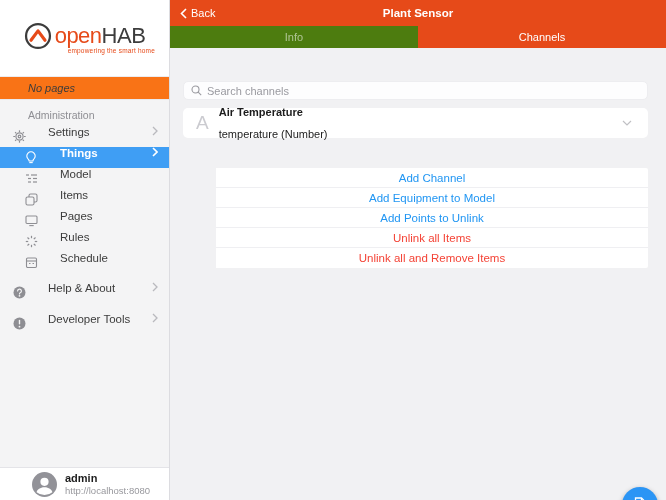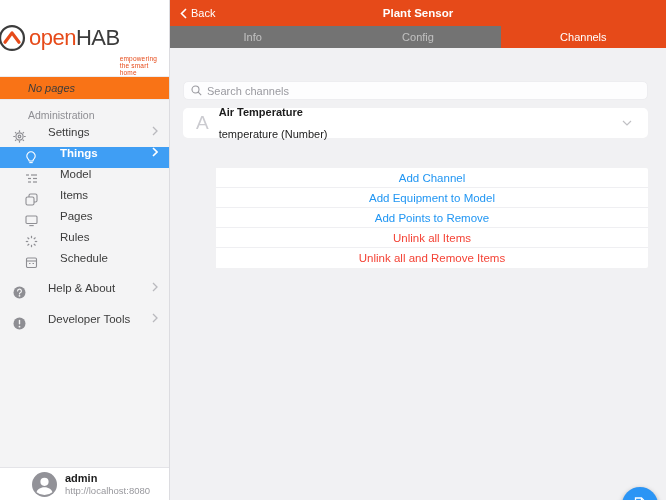--- a/index.html
+++ b/index.html
@@ -3,21 +3,21 @@
 <meta charset="utf-8">
 <style>
   * { margin:0; padding:0; box-sizing:border-box; }
   html,body { width:666px; height:500px; overflow:hidden;
     font-family:"Liberation Sans", sans-serif; background:#f1f1f3; }
   .app { position:relative; width:666px; height:500px; }
 
   
   .sidebar { position:absolute; left:0; top:0; width:170px; height:500px;
     background:#f4f4f5; border-right:1px solid #dcdce0; }
-  .logo-area { height:76px; background:#fff; display:flex; 
+  .logo-area { height:76px; background:#fff; display:flex; flex-direction:column;
     align-items:center; justify-content:center; }
   .logo-row { display:flex; align-items:center; gap:3px; }
   .logo-text { font-size:22px; letter-spacing:-0.5px; font-weight:500; }
   .logo-open { color:#e64a19; }
   .logo-hab { color:#3c3c3c; }
   .tagline { font-size:6.5px; color:#e64a19; align-self:flex-end; margin-right:14px; margin-top:-3px; letter-spacing:0.2px; }
   .no-pages { height:24px; background:#f97316; border-top:1px solid #ececf0; border-bottom:1px solid #e9e9ed;
     display:flex; align-items:center; padding-left:28px; font-style:italic; font-size:11px; color:#3c3c3c; }
   .section-label { padding:9px 0 5px 28px; font-size:10.5px; color:#8e8e93; }
   .menu-item { height:21px; display:flex; position:relative;
@@ -33,21 +33,21 @@
     border-top:1px solid #e4e4e8; display:flex; align-items:center; padding-left:32px; }
   .profile-info { margin-left:8px; line-height:1.2; }
   .profile-name { font-size:11px; font-weight:bold; color:#1c1c1c; }
   .profile-url { font-size:9.5px; color:#98989d; }
 
   
   .main { position:absolute; left:170px; top:0; width:496px; height:500px; }
   .navbar { height:26px; background:#e64a19; position:relative; display:flex; align-items:center; }
   .back { display:flex; align-items:center; gap:4px; margin-left:10px; color:#fff; font-size:11px; cursor:pointer; z-index:2; }
   .navbar-title { position:absolute; left:0; right:0; text-align:center; color:#fff; font-weight:bold; font-size:11.5px; }
-  .tabbar { height:22px; background:#737373; display:flex; }
+  .tabbar { height:22px; background:#4d7c0f; display:flex; }
   .tab { flex:1; display:flex; align-items:center; justify-content:center;
     font-size:11px; color:rgba(255,255,255,0.55); cursor:pointer; }
   .tab.active { background:#e64a19; color:#fff; }
 
   .content { position:relative; height:452px; background:#f1f1f3; }
   .searchbar { margin:33px 18px 0 13px; height:19px; background:#fdfdfe; border:1px solid #ededf0;
     border-radius:5px; display:flex; align-items:center; padding-left:7px; gap:5px; }
   .searchbar input { border:none; outline:none; background:transparent; font-size:11px;
     color:#3c3c3c; width:92%; font-family:inherit; }
   ::placeholder { color:#9a9aa0; opacity:1; }
@@ -257,21 +257,20 @@
               <polyline points="6,1 1.5,5.5 6,10" fill="none" stroke="#ffffff" stroke-width="1.6"></polyline>
             </svg>
         </span>
         <span>Back</span>
       </div>
       <div class="navbar-title">Plant Sensor</div>
     </header>
 
     <div class="tabbar">
       <div class="tab">Info</div>
-      <div class="tab">Config</div>
       <div class="tab active">Channels</div>
     </div>
 
     <div class="content">
 
       <div class="searchbar">
         <span>
           <svg width="11" height="11" viewBox="0 0 11 11" fill="none" stroke="#9a9aa0" stroke-width="1.1">
             <circle cx="4.5" cy="4.5" r="3.5"></circle>
               <line x1="7.2" y1="7.2" x2="10.2" y2="10.2"></line>
@@ -289,21 +288,21 @@
         <span class="channel-chev">
           <svg width="10" height="6" viewBox="0 0 10 6">
               <polyline points="1,1 5,5 9,1" fill="none" stroke="#c0c0c4" stroke-width="1.2"></polyline>
             </svg>
         </span>
       </div>
 
       <div class="actions">
         <div class="action blue">Add Channel</div>
         <div class="action blue">Add Equipment to Model</div>
-        <div class="action blue">Add Points to Remove</div>
+        <div class="action blue">Add Points to Unlink</div>
         <div class="action red">Unlink all Items</div>
         <div class="action red">Unlink all and Remove Items</div>
       </div>
 
       <button class="fab">
         <span>
           <svg width="14" height="16" viewBox="0 0 14 16" fill="none" stroke="#ffffff" stroke-width="1.3">
             <path d="M2.5 1 h6 l4 4 v10 h-10 z"></path>
             <path d="M8.5 1 v4 h4"></path>
           </svg>

